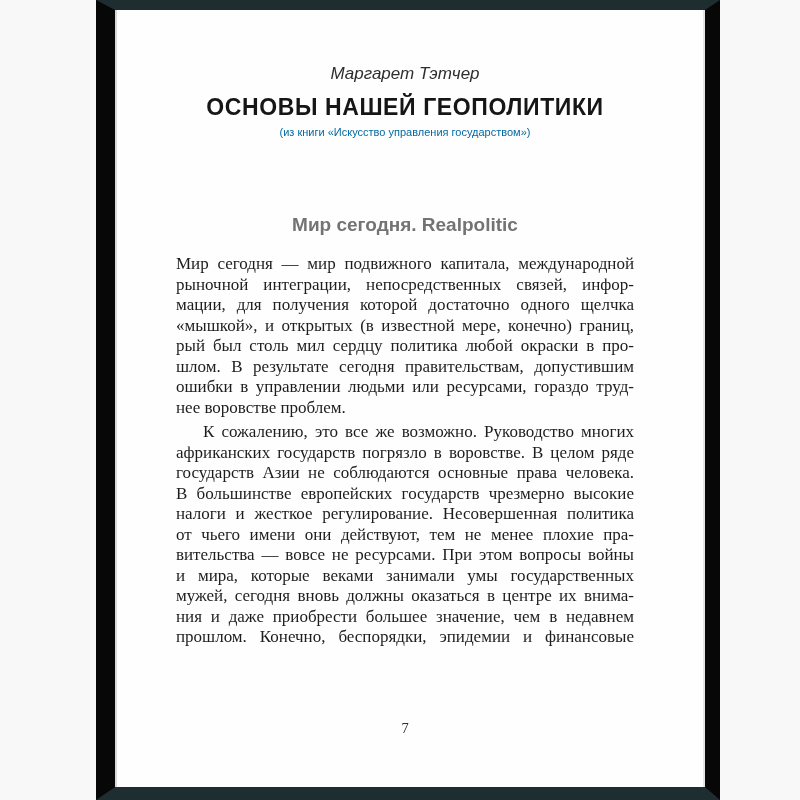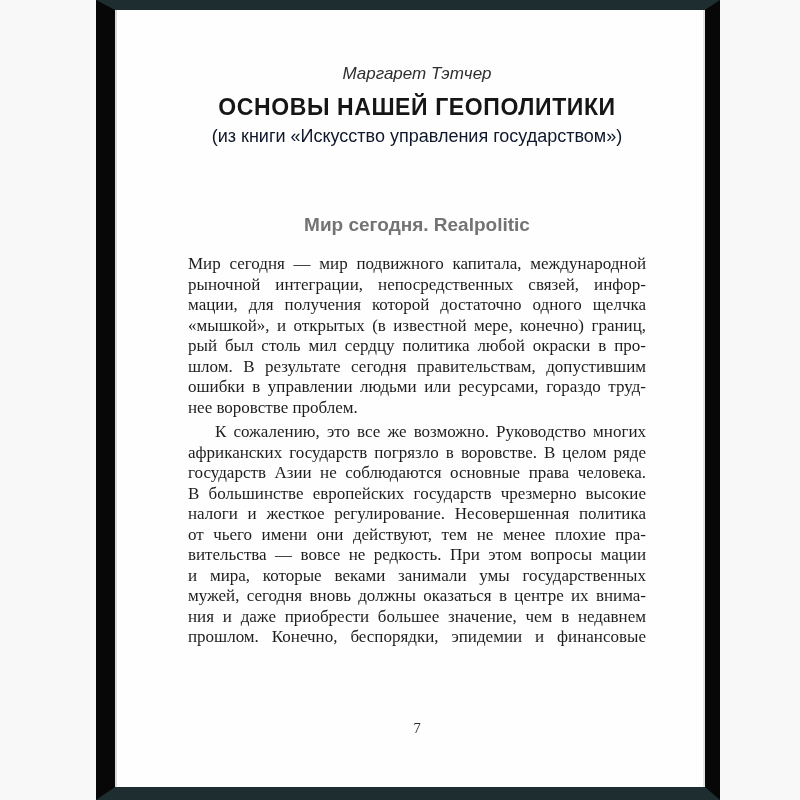--- a/index.html
+++ b/index.html
@@ -21,21 +21,21 @@
     box-sizing: border-box;
     background: #fefefe;
     border-left: 19px solid #070707;
     border-right: 15px solid #070707;
     border-top: 10px solid #1e2d30;
     border-bottom: 13px solid #1e2d30;
     box-shadow: inset 2px 0 0 #d9d9d9, inset -2px 0 0 #e4e4e4;
   }
   .page-inner {
     position: absolute;
-    left: 127px;
+    left: 115px;
     top: 10px;
     width: 590px;
     height: 637px;
   }
   .center-col {
     position: absolute;
     left: 57px;
     width: 466px;
     text-align: center;
     color: #222;
@@ -51,22 +51,22 @@
     top: 84px;
     font-family: "Liberation Sans", "DejaVu Sans", sans-serif;
     font-weight: bold;
     font-size: 23px;
     letter-spacing: 0.6px;
     color: #161616;
   }
   .book-subtitle {
     top: 116px;
     font-family: "Liberation Sans", "DejaVu Sans", sans-serif;
-    font-size: 18px;
-    color: #0f172a;
+    font-size: 11px;
+    color: #0369a1;
   }
   .section-heading {
     top: 204px;
     font-family: "Liberation Sans", "DejaVu Sans", sans-serif;
     font-weight: bold;
     font-size: 19px;
     color: #737373;
   }
   .body-text {
     position: absolute;
@@ -113,21 +113,21 @@
           <div class="line">ошибки в управлении людьми или ресурсами, гораздо труд-</div>
           <div class="line endline">нее воровстве проблем.</div>
         </div>
         <div class="para">
           <div class="line indent">К сожалению, это все же возможно. Руководство многих</div>
           <div class="line">африканских государств погрязло в воровстве. В целом ряде</div>
           <div class="line">государств Азии не соблюдаются основные права человека.</div>
           <div class="line">В большинстве европейских государств чрезмерно высокие</div>
           <div class="line">налоги и жесткое регулирование. Несовершенная политика</div>
           <div class="line">от чьего имени они действуют, тем не менее плохие пра-</div>
-          <div class="line">вительства — вовсе не редкость. При этом вопросы мации</div>
+          <div class="line">вительства — вовсе не ресурсами. При этом вопросы войны</div>
           <div class="line">и мира, которые веками занимали умы государственных</div>
           <div class="line">мужей, сегодня вновь должны оказаться в центре их внима-</div>
           <div class="line">ния и даже приобрести большее значение, чем в недавнем</div>
           <div class="line">прошлом. Конечно, беспорядки, эпидемии и финансовые</div>
         </div>
       </div>
     <div class="center-col page-number">7</div>
   </div>
 </div>
 

